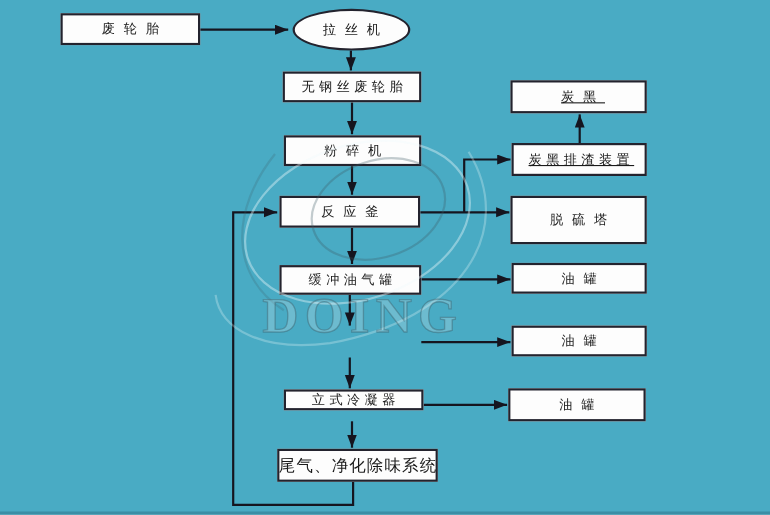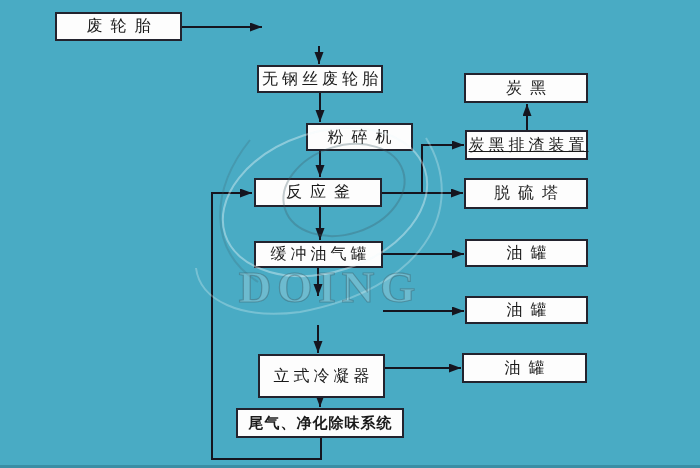--- a/index.html
+++ b/index.html
@@ -22,21 +22,21 @@
 
   .node {
     position: absolute;
     background: #fdfdfd;
     border: 2px solid #23232e;
     box-sizing: border-box;
     display: flex;
     align-items: center;
     justify-content: center;
     color: #1a1a1a;
-    font-size: 16px;
+    font-size: 12px;
     letter-spacing: 4px;
     text-indent: 4px;
     white-space: nowrap;
   }
   .node.ellipse { border-radius: 50%; }
   .sp-wide  { letter-spacing: 8px; text-indent: 8px; }
   .sp-tight { letter-spacing: 1px; text-indent: 1px; font-size: 15px; }
 
   .bottom-edge {
     position: absolute;
@@ -80,39 +80,40 @@
       <path d="M527 130 L527 104" marker-end="url(#arw)"></path>
       <path d="M383 254 L464 254" marker-end="url(#arw)"></path>
       <path d="M383 311 L464 311" marker-end="url(#arw)"></path>
       <path d="M385 368 L461 368" marker-end="url(#arw)"></path>
       <path d="M321 438 L321 459 L212 459 L212 193 L252 193" marker-end="url(#arw)"></path>
     </g>
   </svg>
 
   <div class="node sp-wide" style="left:55px; top:12px; width:127px; height:29px;">废轮胎</div>
 
+  <div class="node ellipse sp-wide" style="left:266px; top:8px; width:107px; height:38px;">拉丝机</div>
 
   <div class="node" style="left:257px; top:65px; width:126px; height:28px;font-family:Liberation Mono, monospace;">无钢丝废轮胎</div>
 
-  <div class="node sp-wide" style="left:258px; top:123px; width:107px; height:28px;margin-left:48px;">粉碎机</div>
+  <div class="node sp-wide" style="left:258px; top:123px; width:125px; height:28px;">粉碎机</div>
 
   <div class="node sp-wide" style="left:254px; top:178px; width:128px; height:29px;">反应釜</div>
 
   <div class="node" style="left:254px; top:241px; width:129px; height:27px;">缓冲油气罐</div>
 
 
-  <div class="node" style="left:258px; top:354px; width:127px; height:44px;">立式冷凝器</div>
+  <div class="node" style="left:258px; top:354px; width:127px; height:19px;">立式冷凝器</div>
 
-  <div class="node sp-tight" style="left:236px; top:408px; width:168px; height:30px;font-weight:bold;">尾气、净化除味系统</div>
+  <div class="node sp-tight" style="left:252px; top:408px; width:146px; height:30px;">尾气、净化除味系统</div>
 
-  <div class="node sp-wide" style="left:464px; top:73px; width:124px; height:30px;">炭黑</div>
+  <div class="node sp-wide" style="left:464px; top:73px; width:124px; height:30px;text-decoration:underline;">炭黑</div>
 
   <div class="node" style="left:465px; top:130px; width:123px; height:30px;text-decoration:underline;">炭黑排渣装置</div>
 
-  <div class="node sp-wide" style="left:464px; top:178px; width:124px; height:31px;">脱硫塔</div>
+  <div class="node sp-wide" style="left:464px; top:178px; width:124px; height:44px;">脱硫塔</div>
 
   <div class="node sp-wide" style="left:465px; top:239px; width:123px; height:28px;">油罐</div>
 
   <div class="node sp-wide" style="left:465px; top:296px; width:123px; height:28px;">油罐</div>
 
   <div class="node sp-wide" style="left:462px; top:353px; width:125px; height:30px;">油罐</div>
 
   <svg class="layer" viewBox="0 0 700 468">
     <g fill="none">
       <ellipse cx="325" cy="202" rx="105" ry="70" transform="rotate(-18 325 202)" stroke="rgba(240,250,252,0.40)" stroke-width="2"></ellipse>

